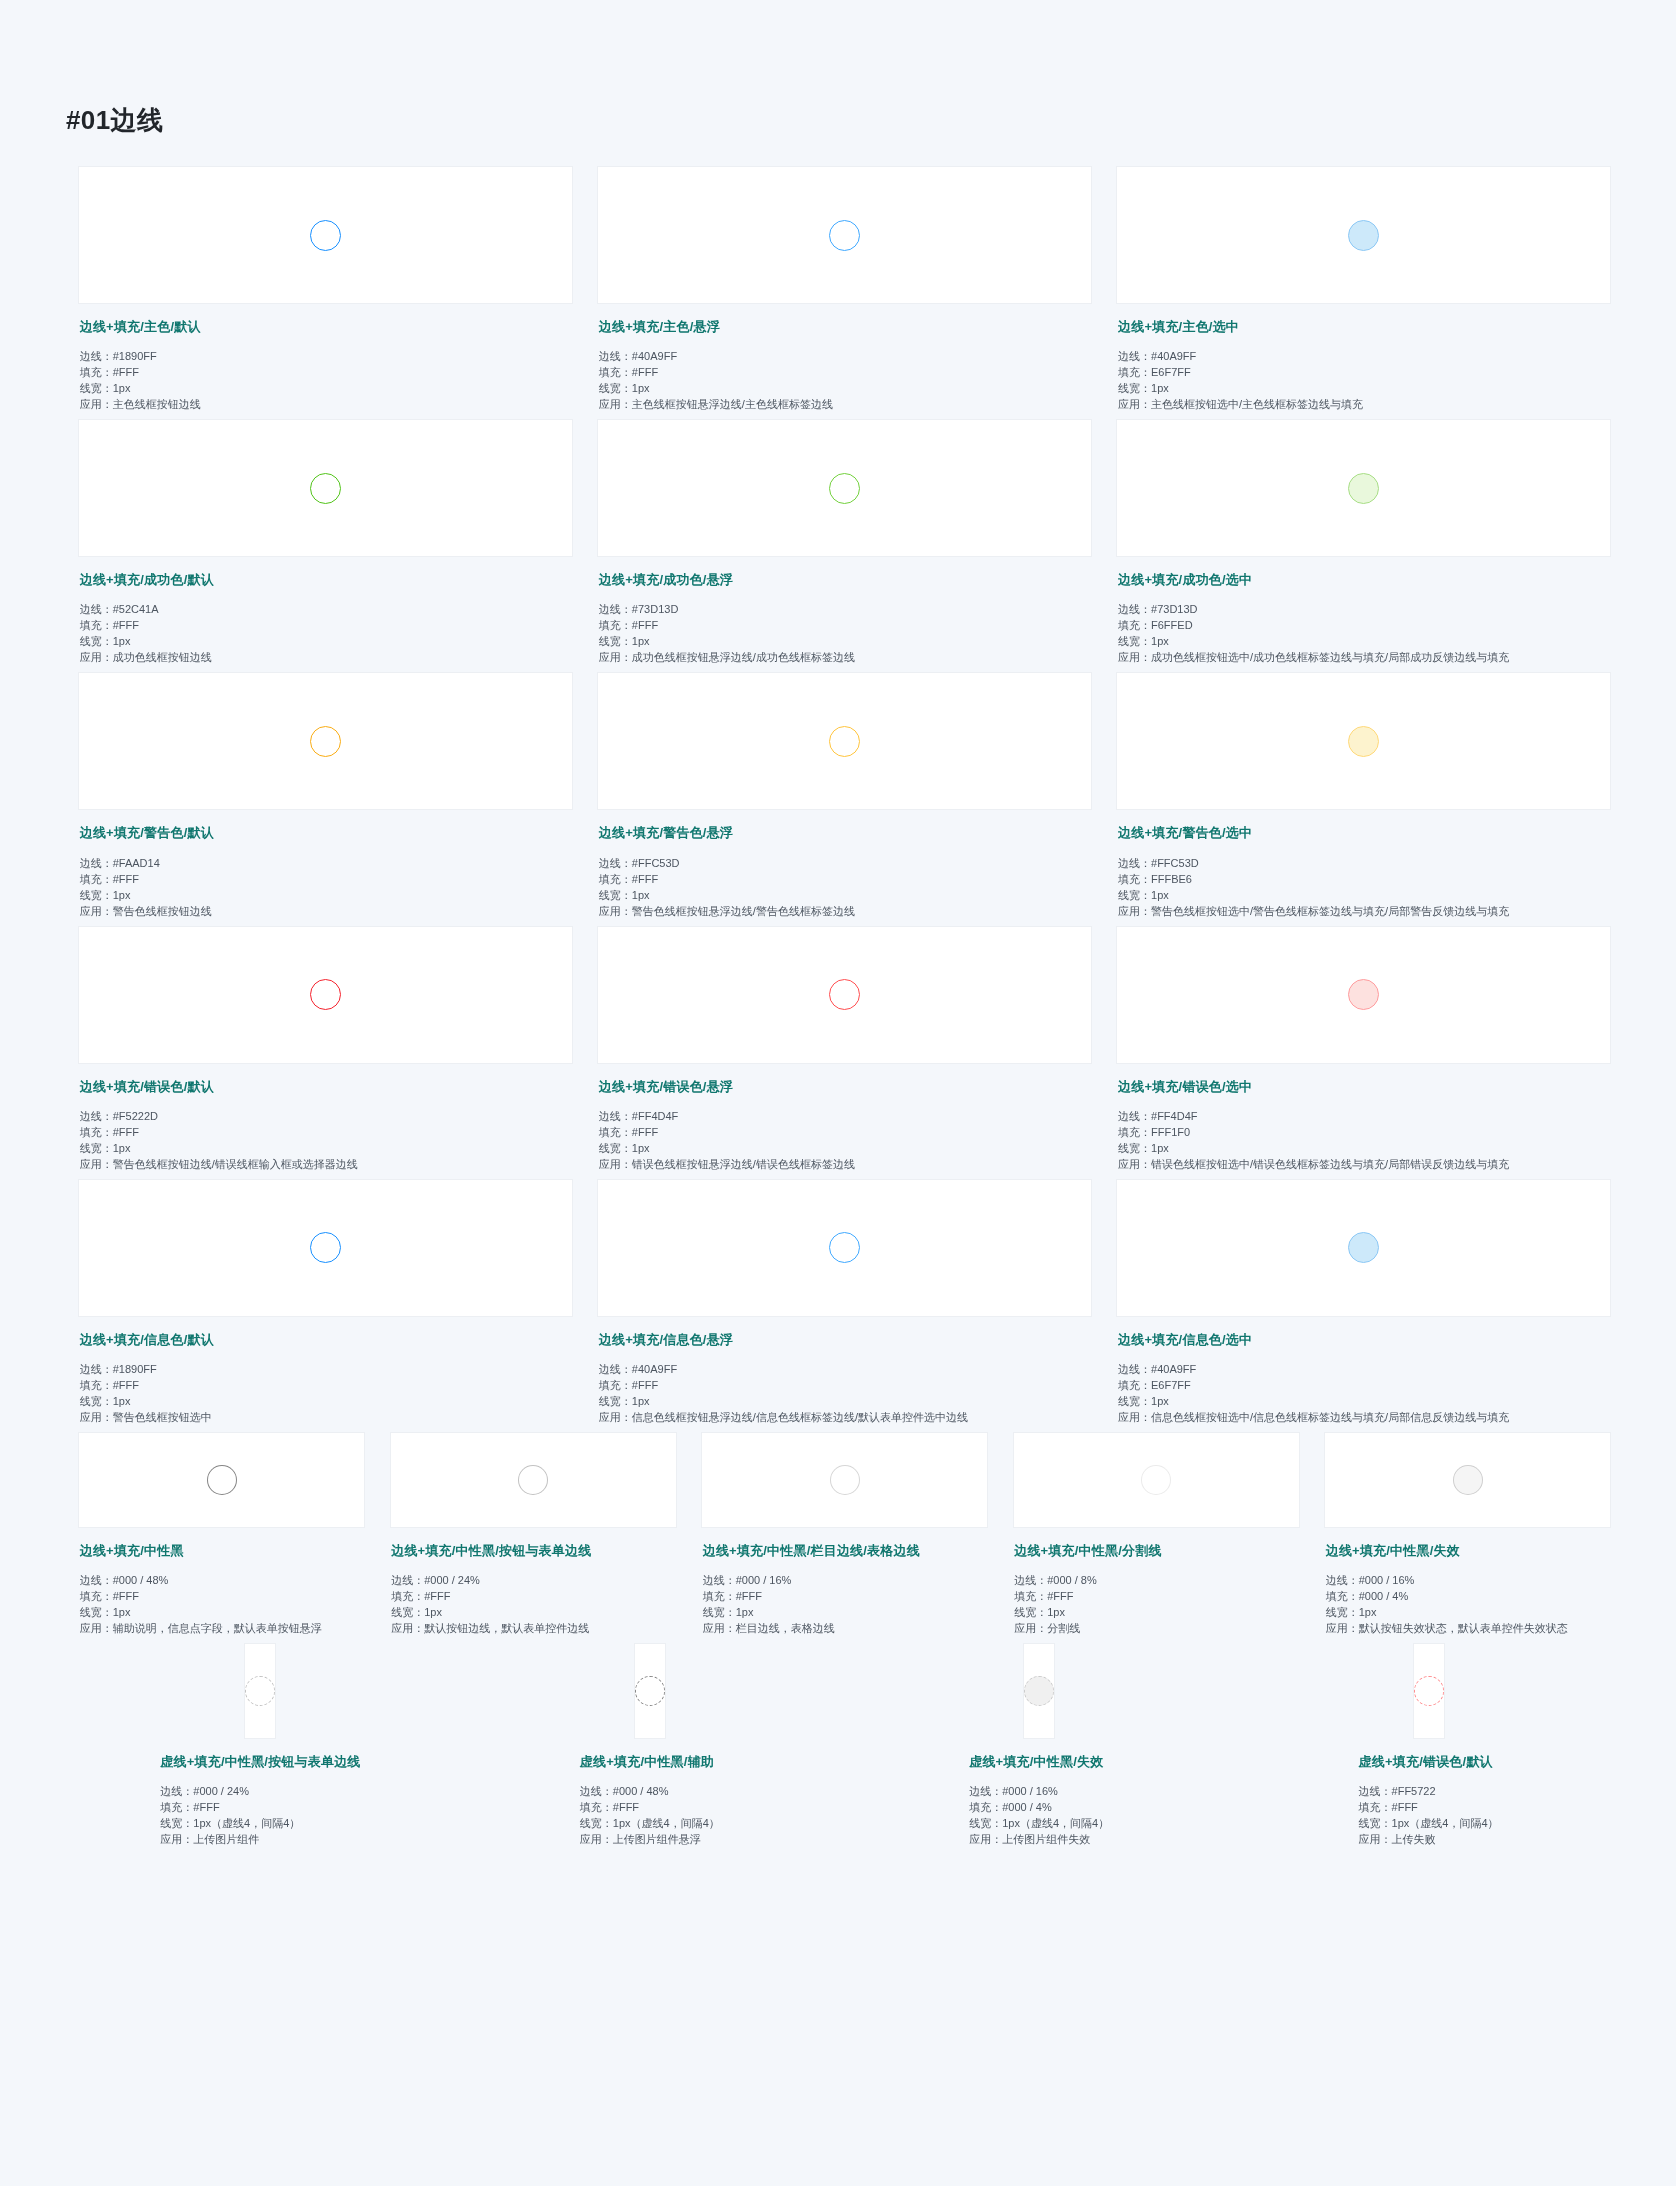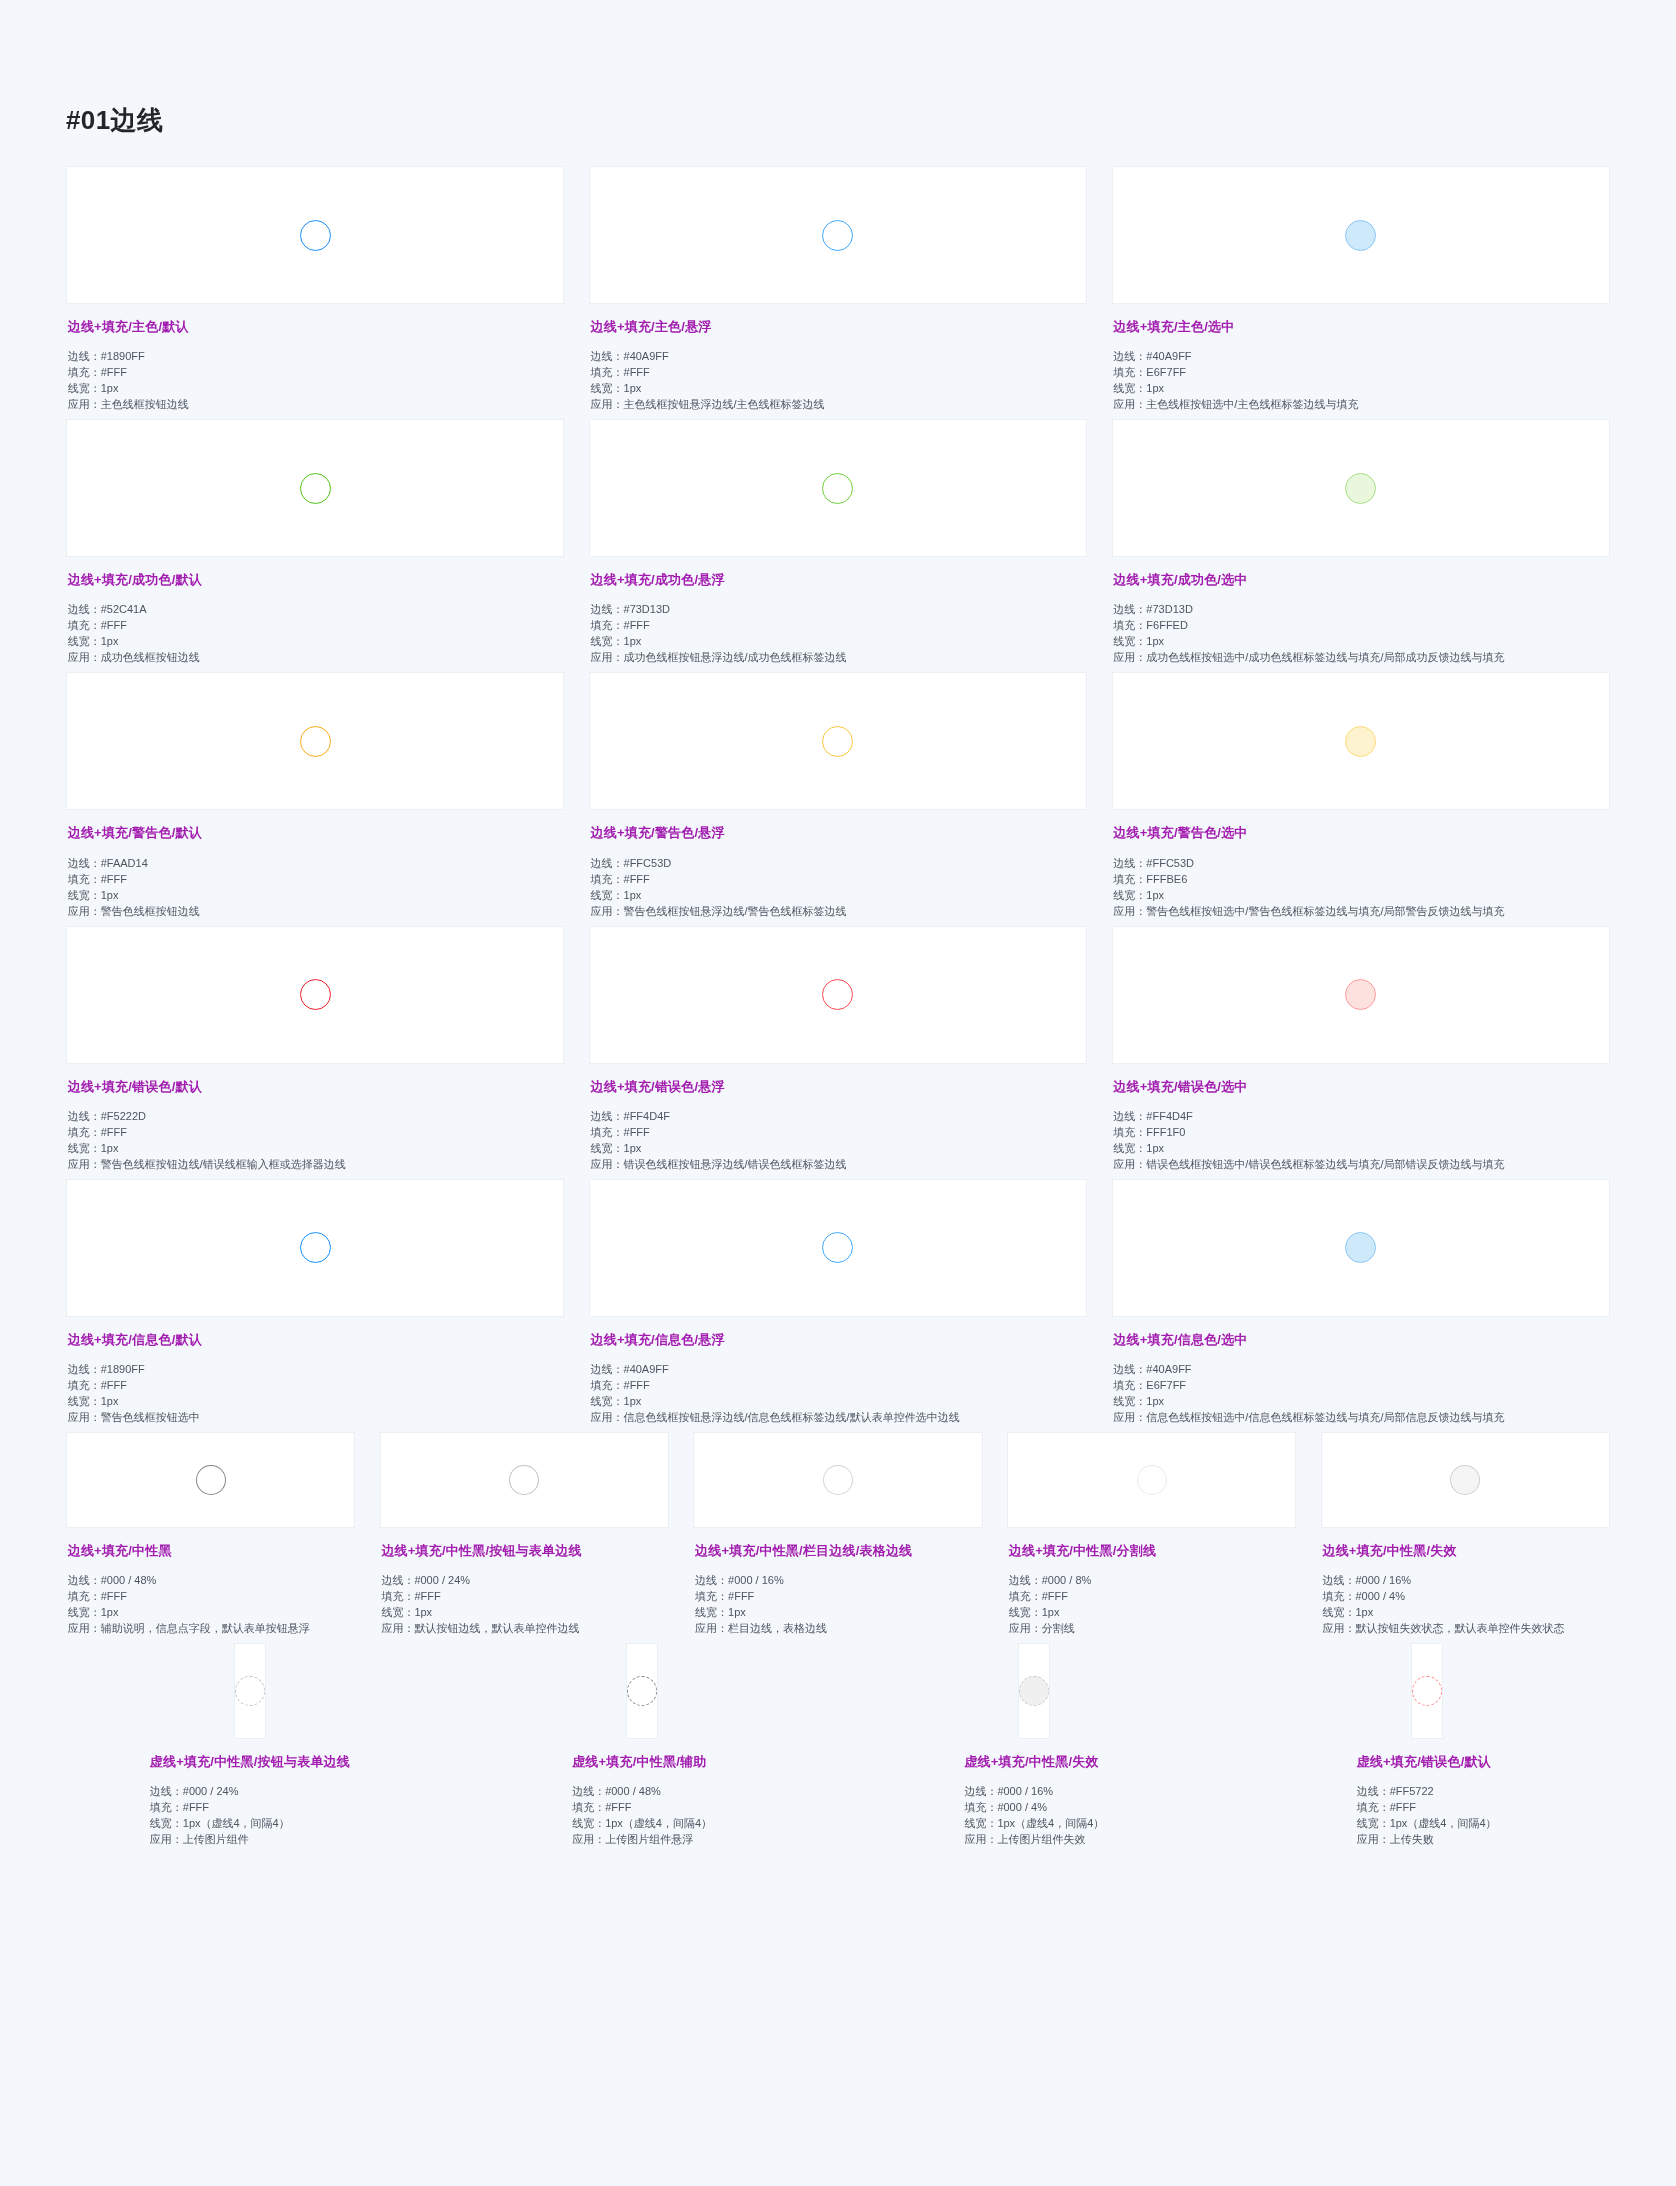--- a/index.html
+++ b/index.html
@@ -2,21 +2,21 @@
 <html style="font-size:14px"><head>
 <meta charset="utf-8">
 <style>
   * { box-sizing: border-box; margin: 0; padding: 0; }
   html, body {
     width: 1677px;
     background: #f4f7fb;
     font-family: "Liberation Sans", "DejaVu Sans", sans-serif;
     -webkit-font-smoothing: antialiased;
   }
-  .page { width: 1677px; min-height: 2186px; padding: 0 0 52px 0; position: relative; }
+  .page { width: 1677px; min-height: 2186px; padding: 0 0 52px 12px; position: relative; }
 
   .page-title {
     position: absolute;
     left: 66px;
     top: 103px;
     font-size: 26px;
     font-weight: bold;
     color: #22262b;
     letter-spacing: 0.4px;
   }
@@ -50,21 +50,21 @@
     height: 31px;
     border-radius: 50%;
     box-sizing: border-box;
   }
   .row.cols5 .circle, .row.cols4 .circle { width: 30px; height: 30px; }
 
   .meta { padding: 14px 1.7px 0 1.7px; }
   .meta-title {
     font-size: 13px;
     font-weight: bold;
-    color: #a21caf;
+    color: #0f766e;
     margin-bottom: 12.2px;
     letter-spacing: 0.2px;
     white-space: nowrap;
   }
   .spec-line {
     font-size: 11px;
     color: #4c5560;
     line-height: 16px;
     white-space: nowrap;
   }

